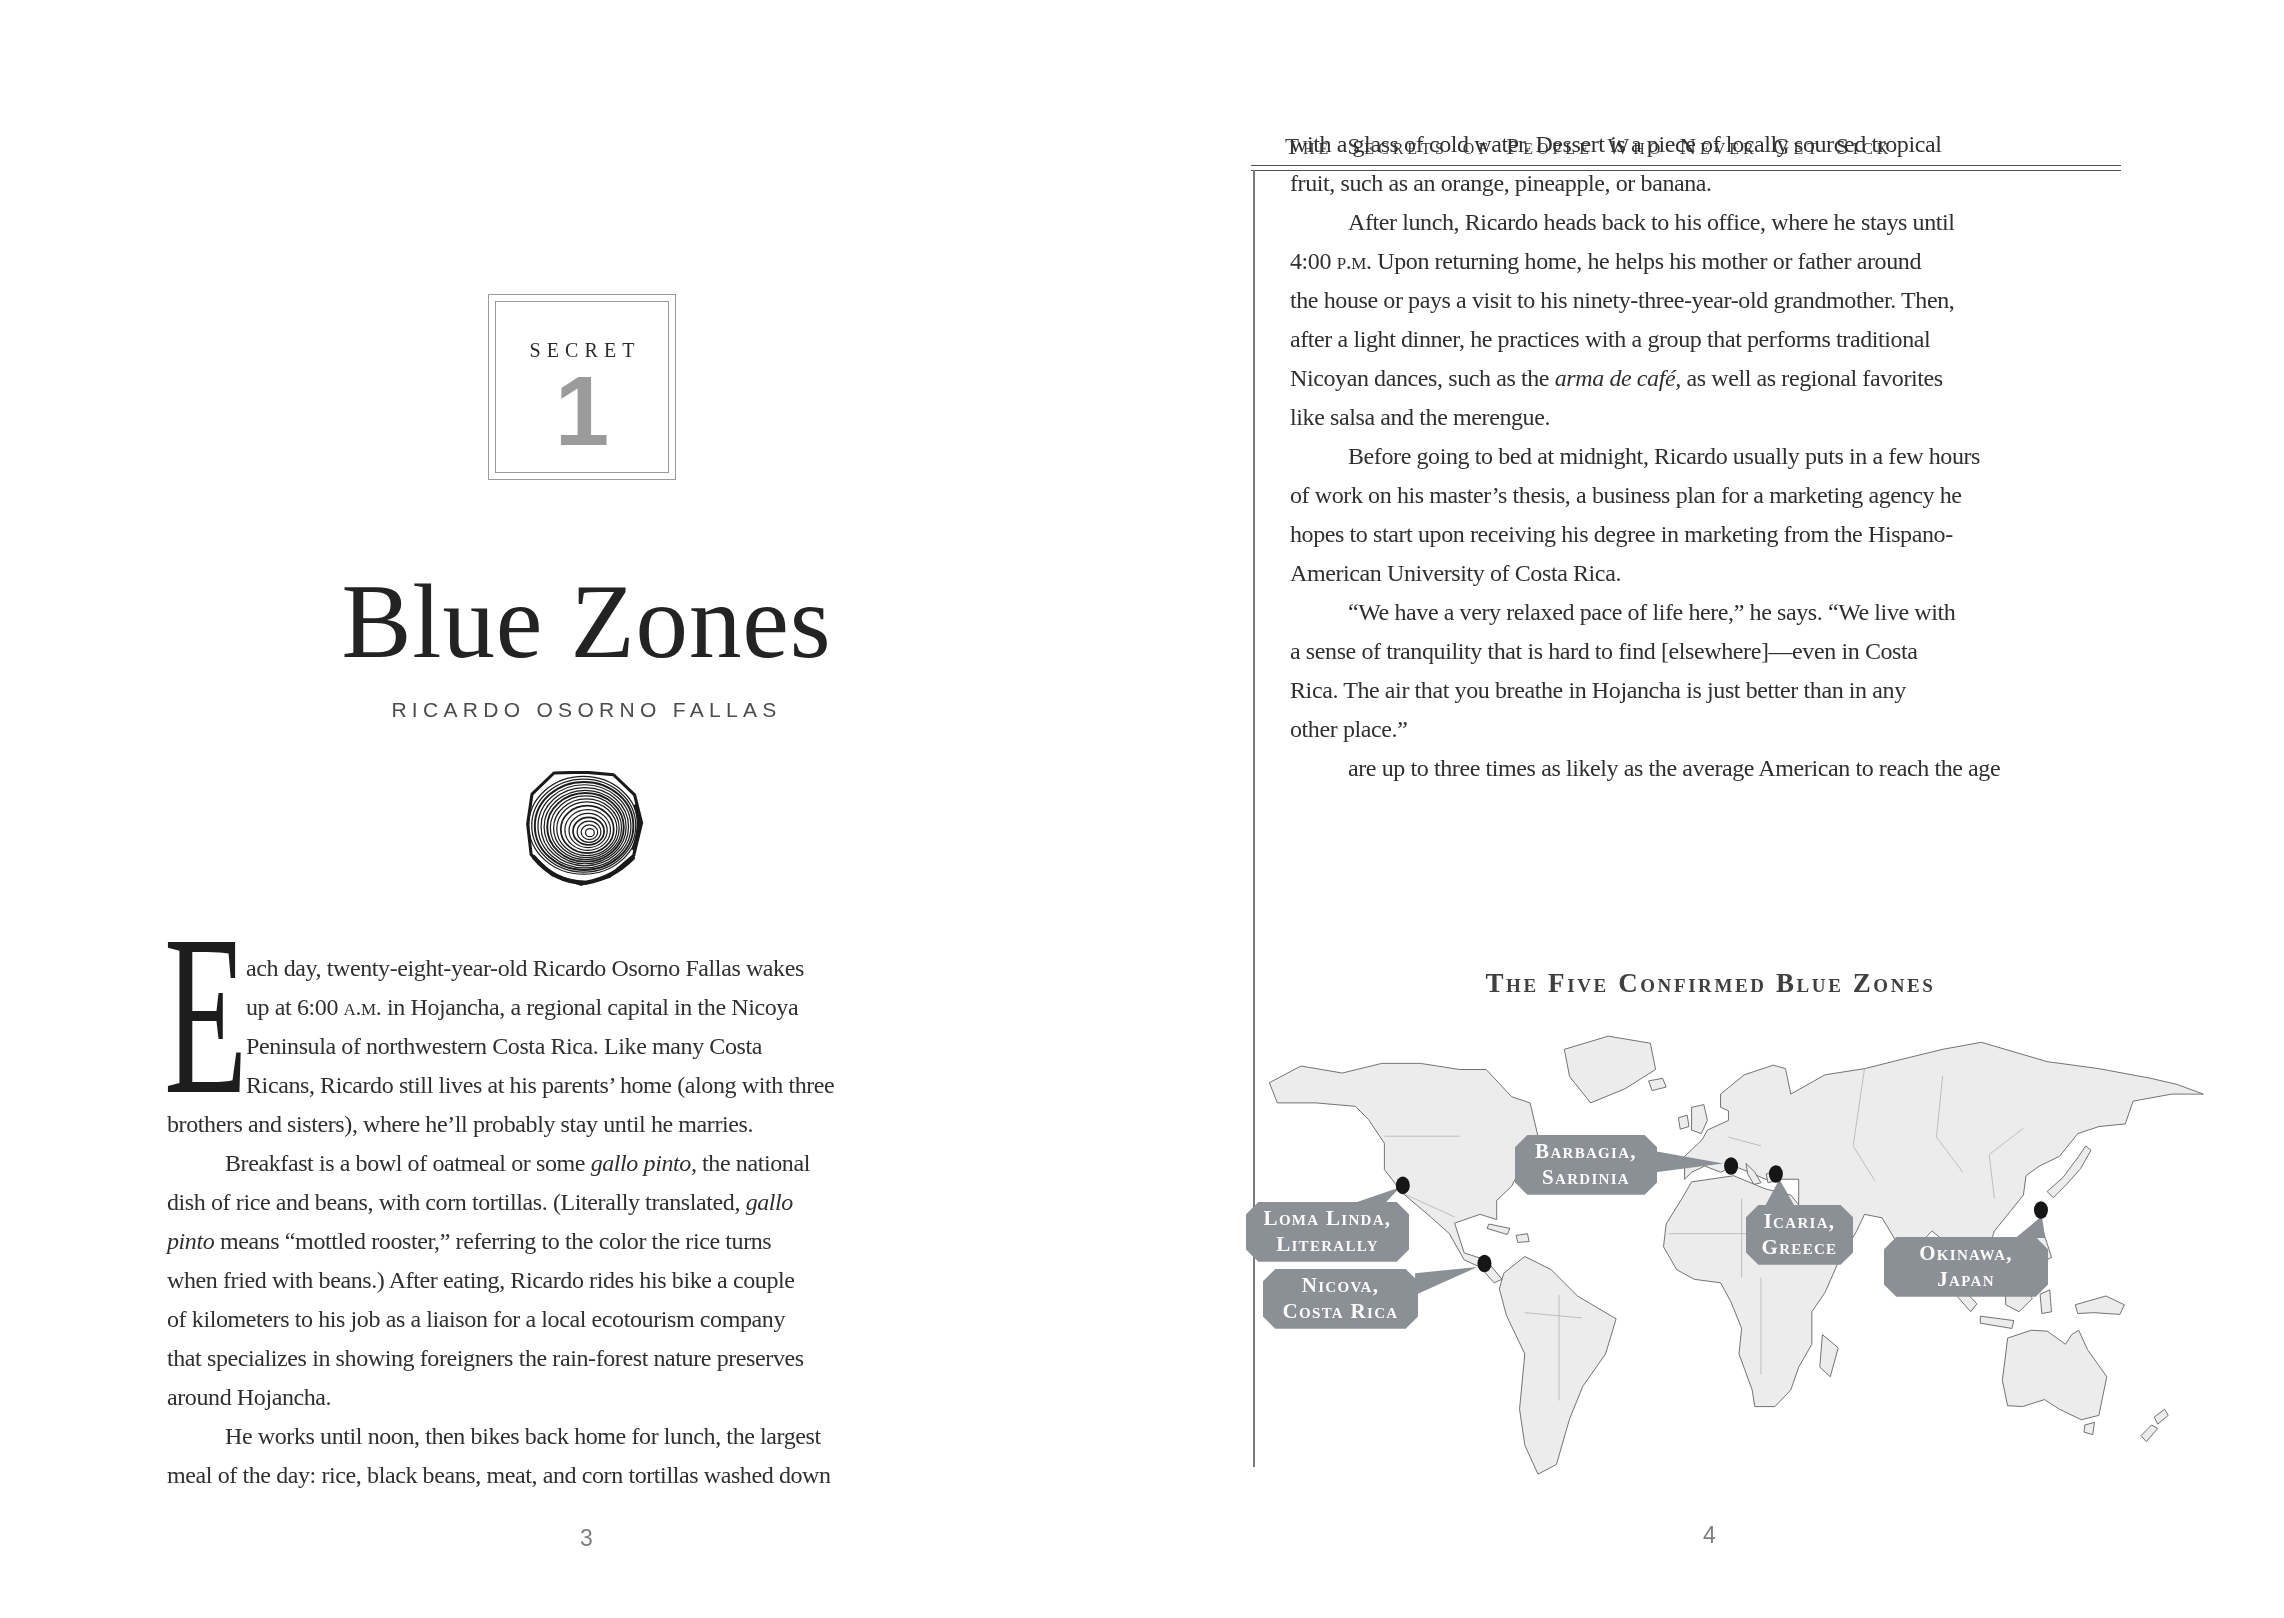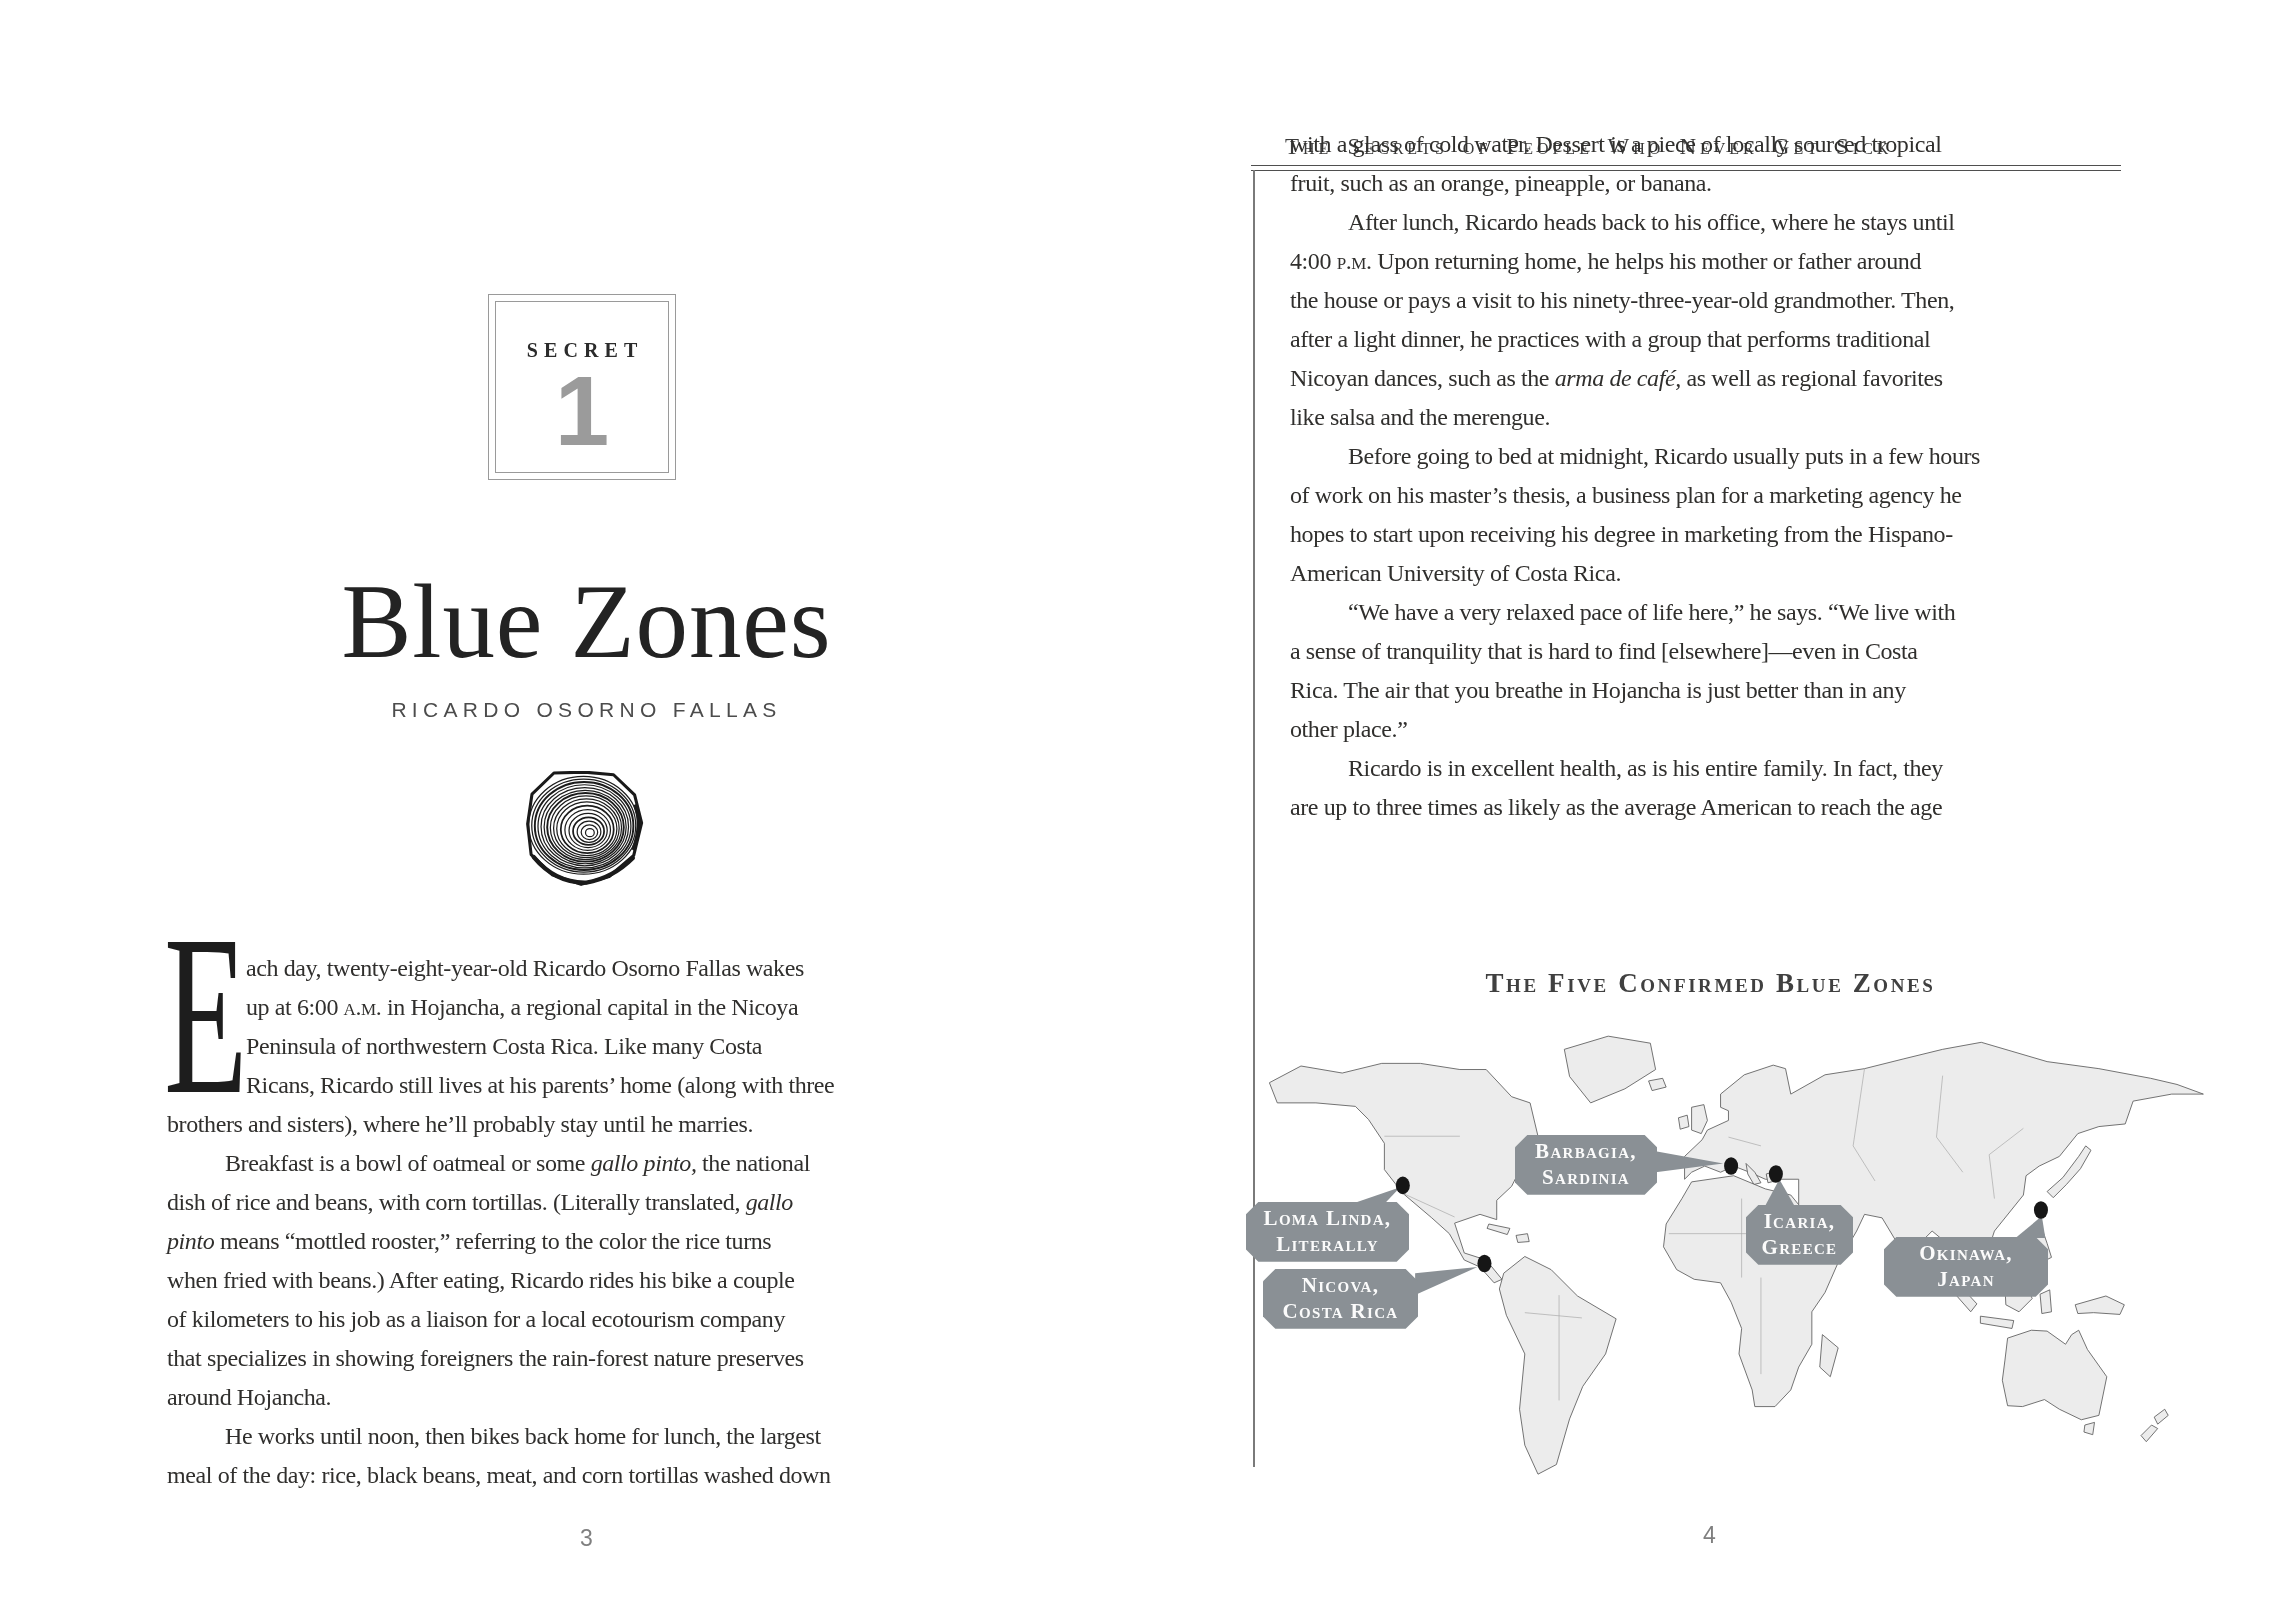--- a/index.html
+++ b/index.html
@@ -4,21 +4,21 @@
 <style>
   html,body{margin:0;padding:0;}
   body{width:2284px;height:1618px;background:#ffffff;position:relative;
        font-family:"Liberation Serif", serif;color:#2f2f2f;overflow:hidden;}
 
   
   .secret-box{position:absolute;left:488px;top:294px;width:188px;height:186px;
     border:1.8px solid #9a9a9a;box-sizing:border-box;background:#fff;}
   .secret-inner{position:absolute;left:6.1px;top:6.1px;right:6.1px;bottom:6.1px;
     border:1.8px solid #9a9a9a;text-align:center;}
-  .secret-word{margin-top:37px;font-size:20px;letter-spacing:6.1px;font-weight:bold;
+  .secret-word{margin-top:37px;font-size:20px;letter-spacing:6.1px;font-weight:normal;
     color:#2b2b2b;padding-left:6.1px;}
   .secret-num{font-size:98px;line-height:88px;font-weight:bold;color:#9b9b9b;
     font-family:"Liberation Sans",sans-serif;margin-top:5.3px;}
 
   .title{position:absolute;left:167px;top:569px;width:839px;text-align:center;
     font-size:105px;line-height:1;font-weight:400;color:#232323;margin:0;letter-spacing:0.9px;}
   .subtitle{position:absolute;left:167px;top:698px;width:839px;text-align:center;
     font-family:"Liberation Sans",sans-serif;font-size:21px;letter-spacing:5.3px;color:#4c4c4c;}
 
   .treering{position:absolute;left:525px;top:771px;}
@@ -158,21 +158,20 @@
         <div class="line"><span>hopes to start upon receiving his degree in marketing from the Hispano-</span></div>
         <div class="line"><span>American University of Costa Rica.</span></div>
       </div>
       <div class="para indent">
         <div class="line"><span>“We have a very relaxed pace of life here,” he says. “We live with</span></div>
         <div class="line"><span>a sense of tranquility that is hard to find [elsewhere]—even in Costa</span></div>
         <div class="line"><span>Rica. The air that you breathe in Hojancha is just better than in any</span></div>
         <div class="line"><span>other place.”</span></div>
       </div>
       <div class="para indent">
-        <div class="line"><span>Ricardo is in excellent health, as is his entire family. In fact, they</span></div>
         <div class="line"><span>are up to three times as likely as the average American to reach the age</span></div>
       </div>
     </div>
 
   <div class="map-title">The Five Confirmed Blue Zones</div>
 
   <div class="map">
     <svg width="940" height="474" viewBox="0 0 1070 540">
       <g fill="#ececec" stroke="#606060" stroke-width="1" stroke-linejoin="round">
 

